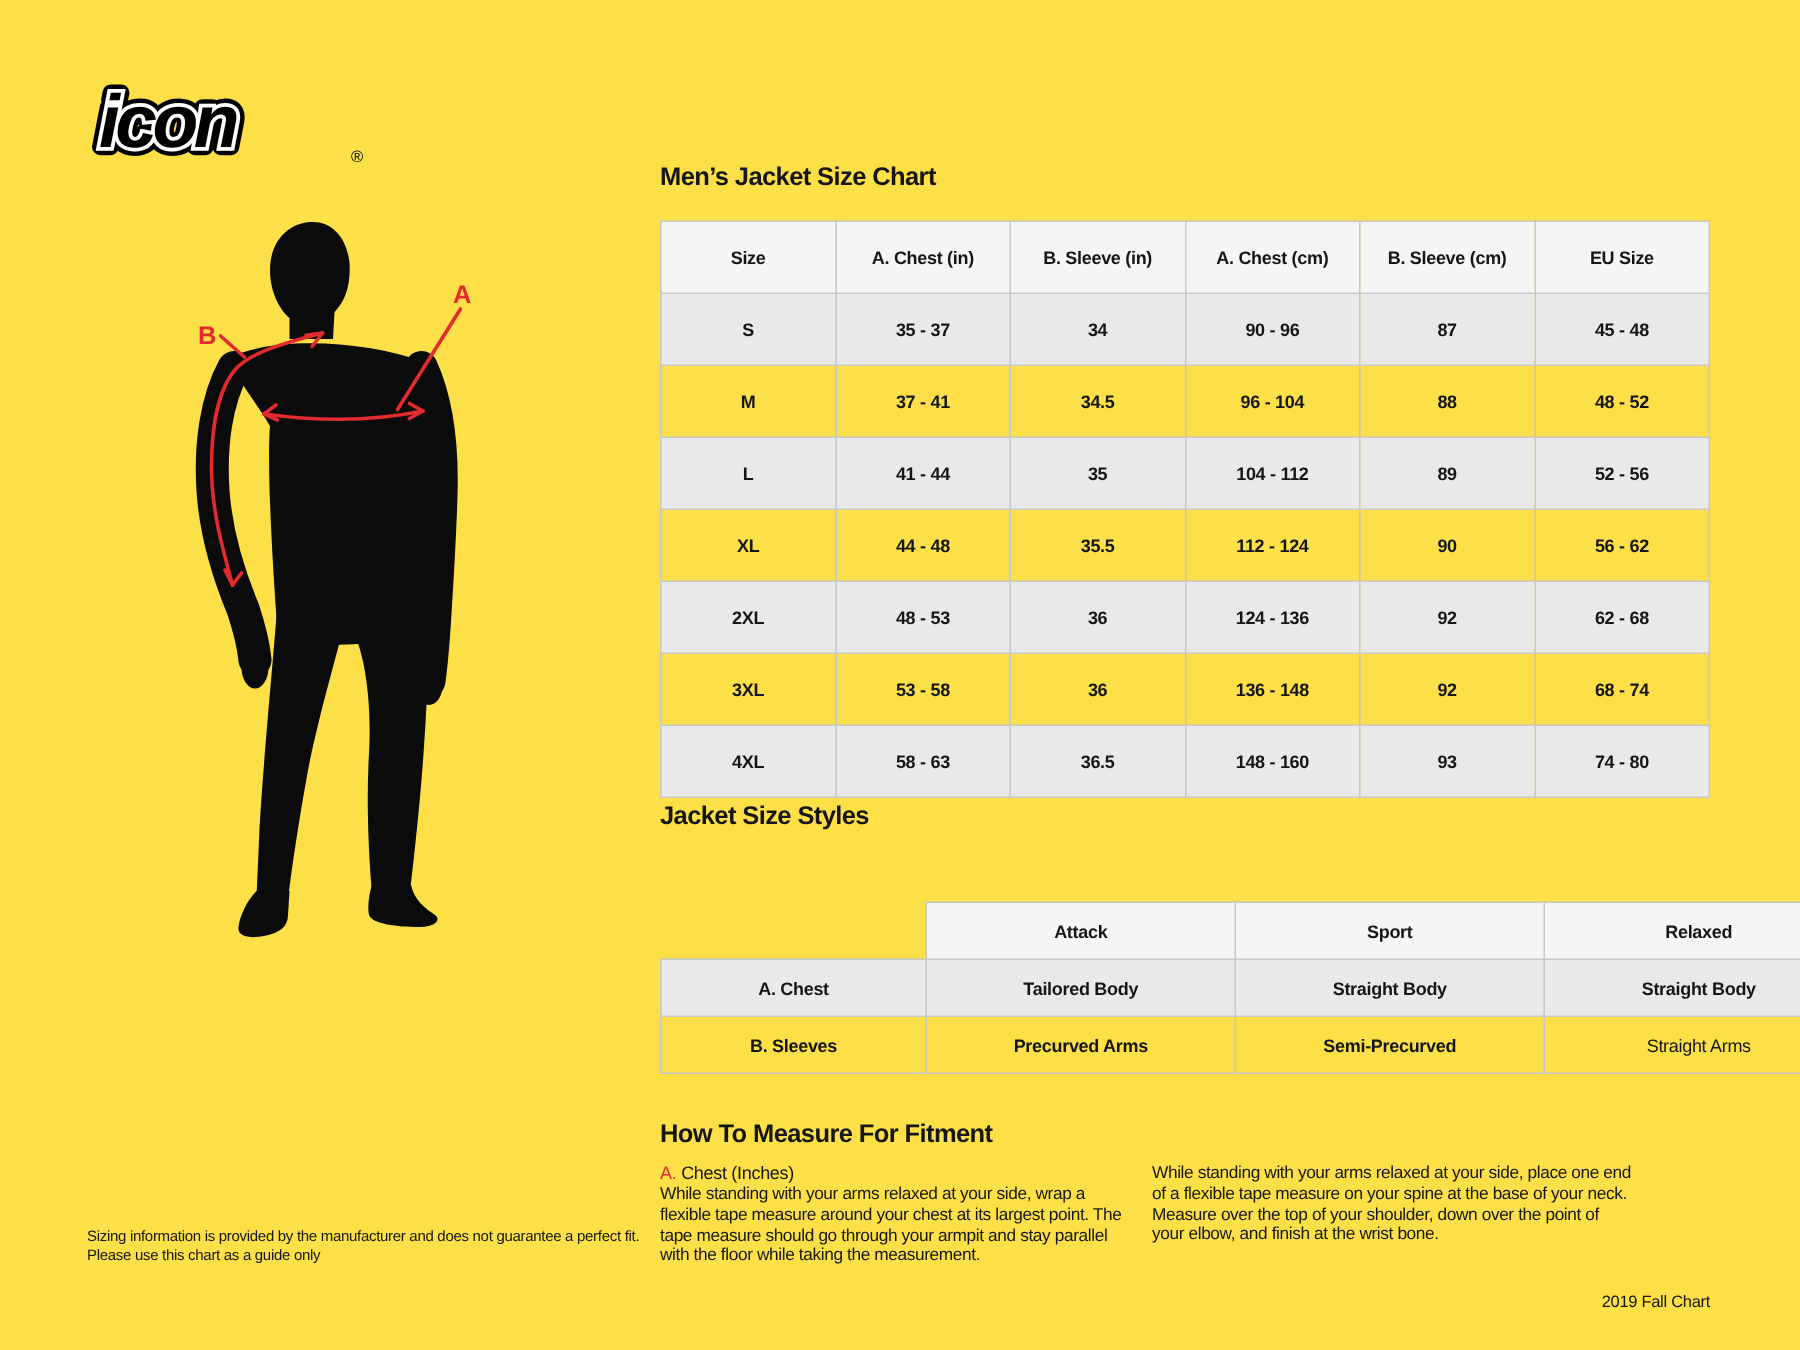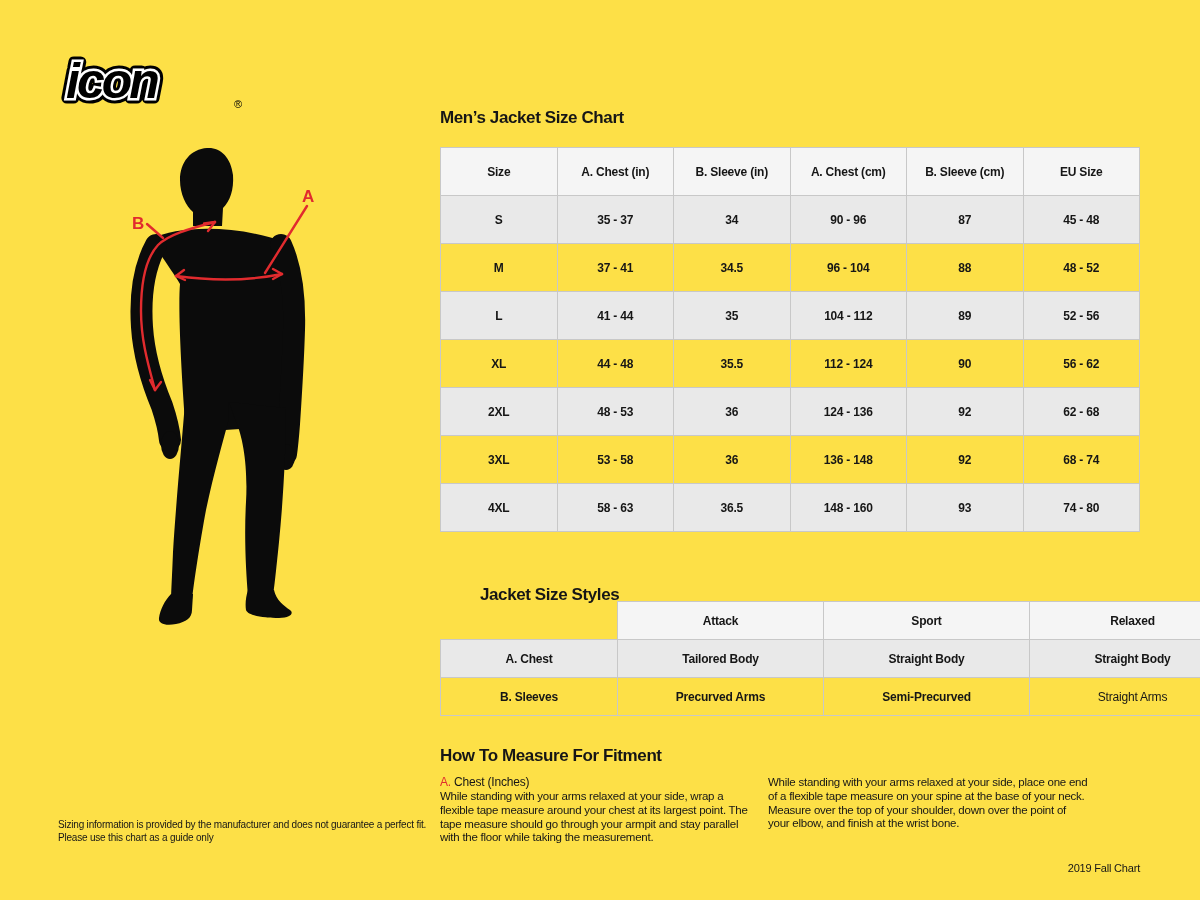--- a/index.html
+++ b/index.html
@@ -15,21 +15,21 @@
 
   
   .figure { position:absolute; left:88px; top:142px; width:280px; height:500px; }
 
   
   .section-title {
     position:absolute; left:440px; font-size:17px; font-weight:700;
     letter-spacing:-0.4px; color:#161616;
   }
   .t-size-chart { top:108px; }
-  .t-styles     { top:585px;margin-left:40px; }
+  .t-styles     { top:534px; }
   .t-howto      { top:746px; }
 
   
   table { border-collapse:collapse; table-layout:fixed;padding-left:12px; }
   .size-table {
     position:absolute; left:440px; top:147px; width:700px;
   }
   .size-table th, .size-table td {
     border:1px solid #c8c8c8; height:48px; text-align:center; vertical-align:middle;
     font-size:12px; font-weight:700; letter-spacing:-0.2px; color:#161616;

